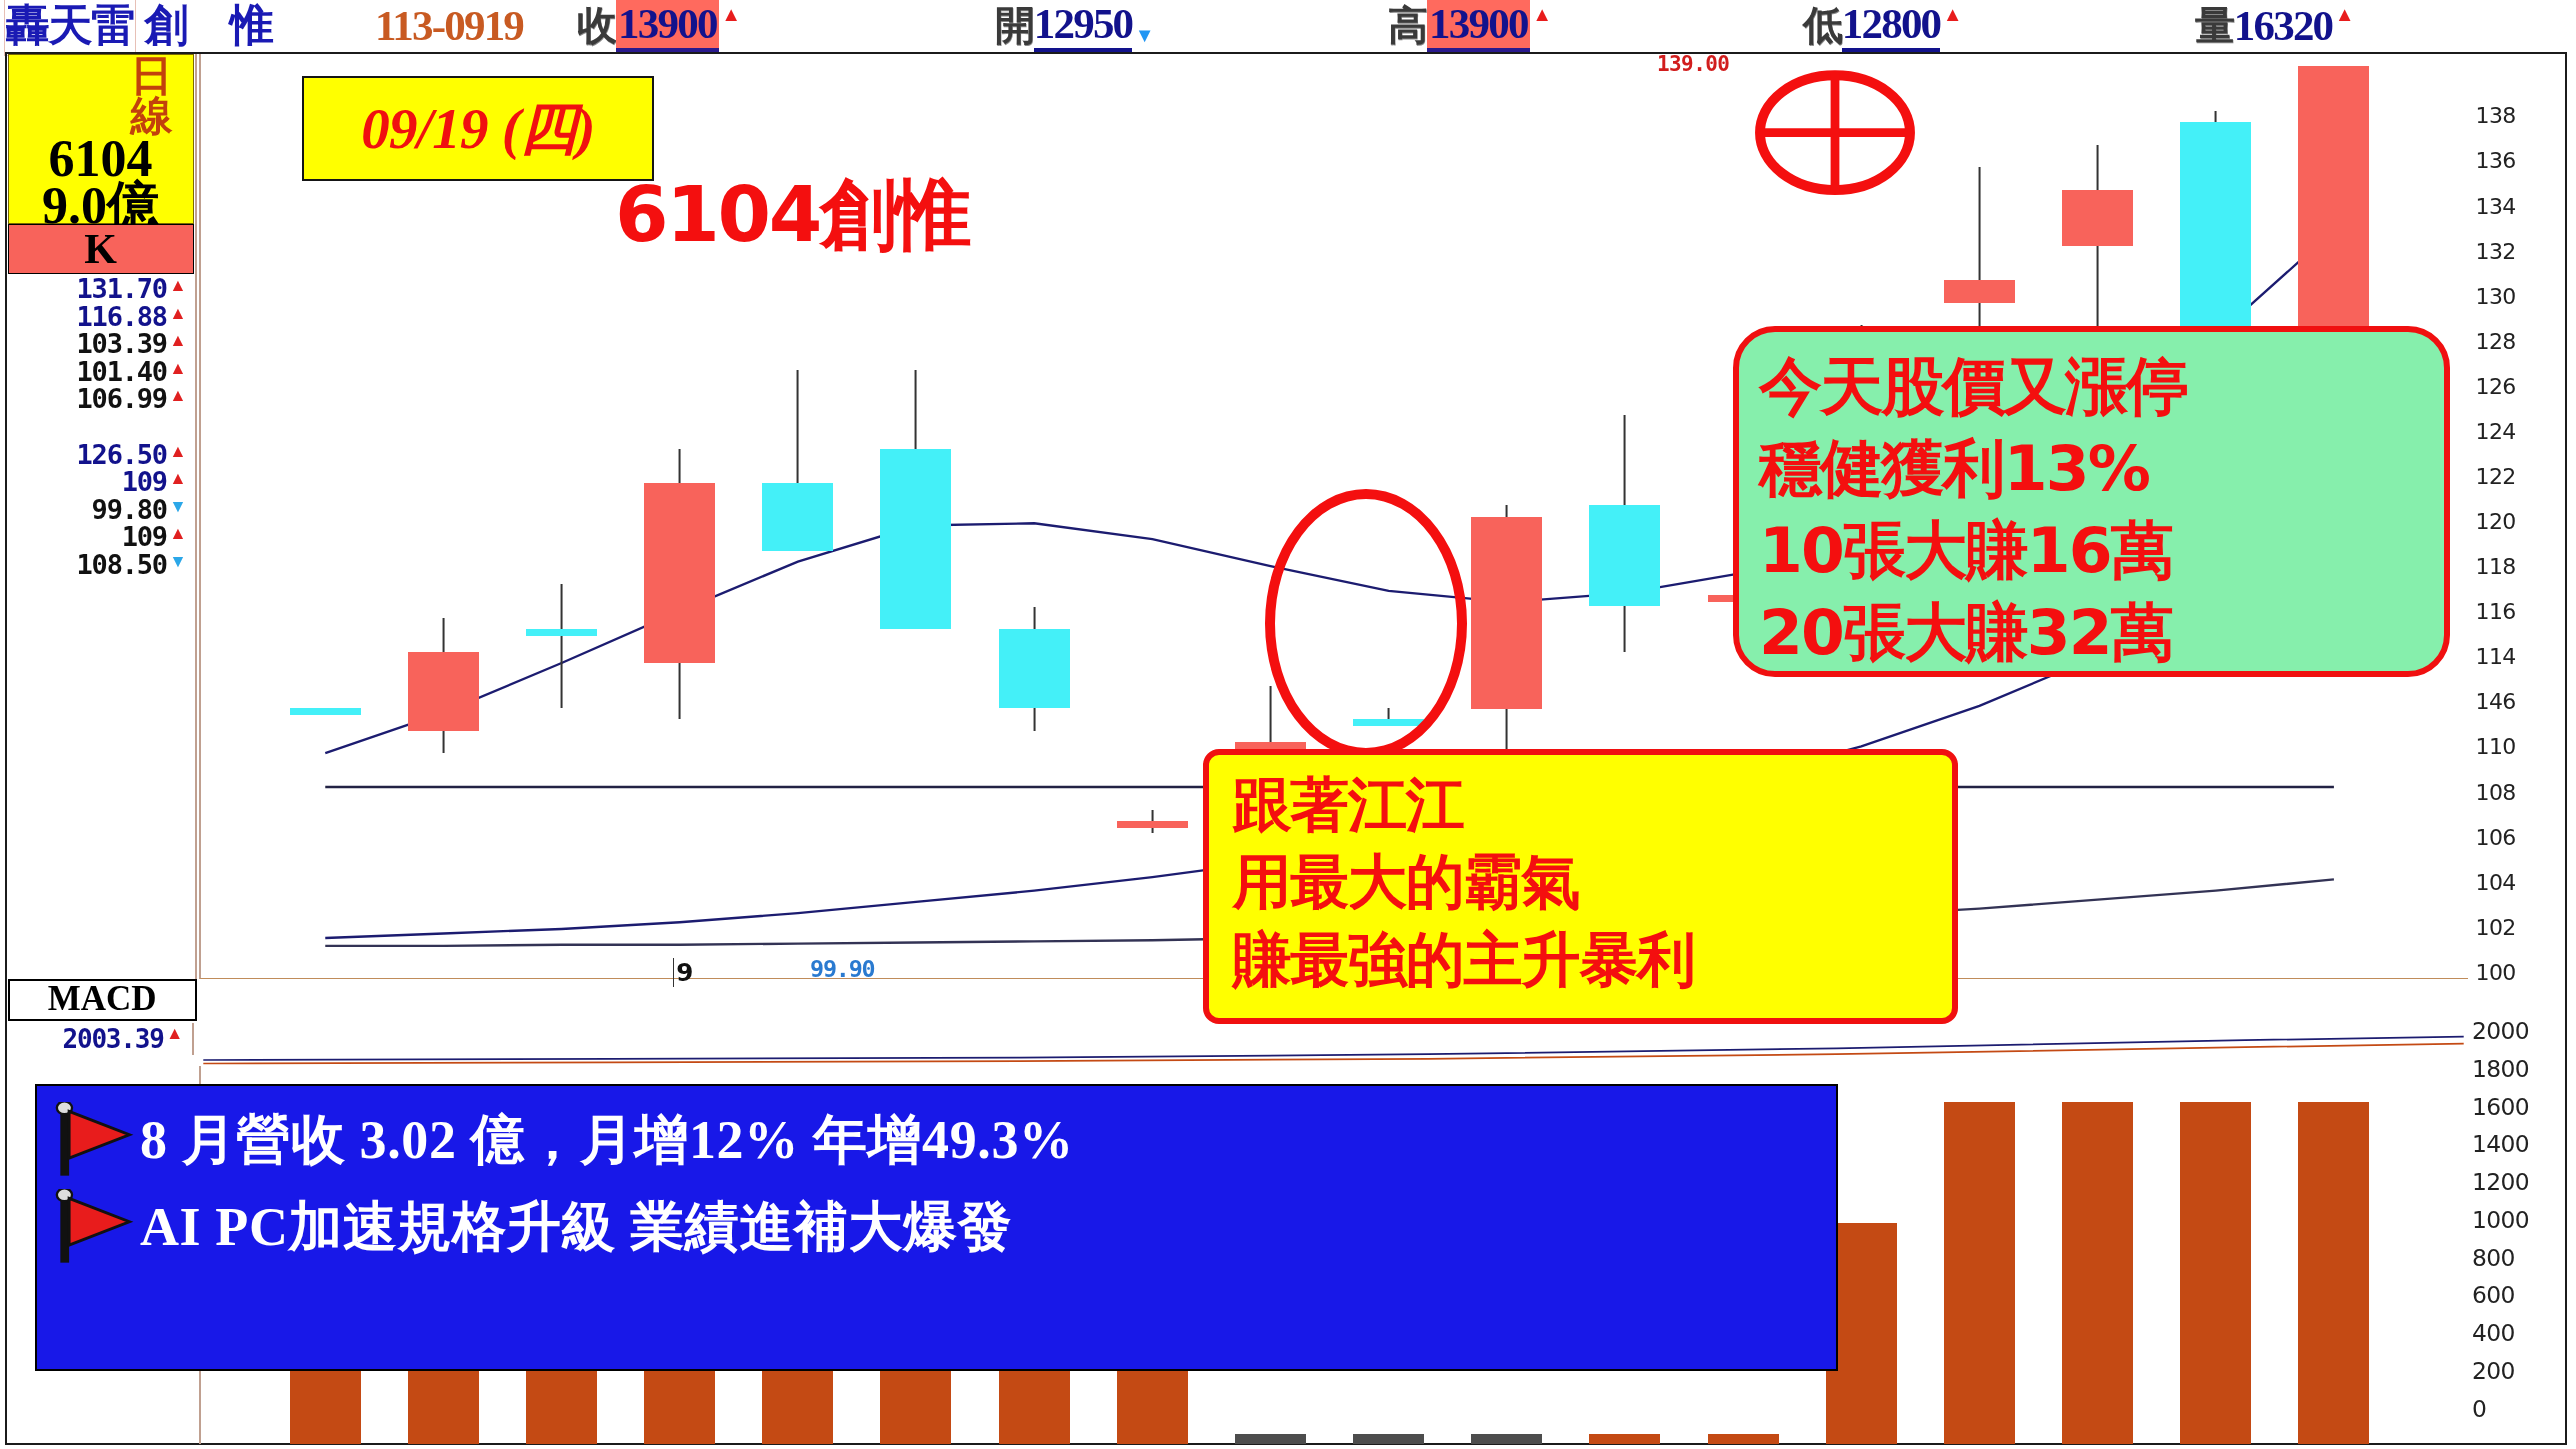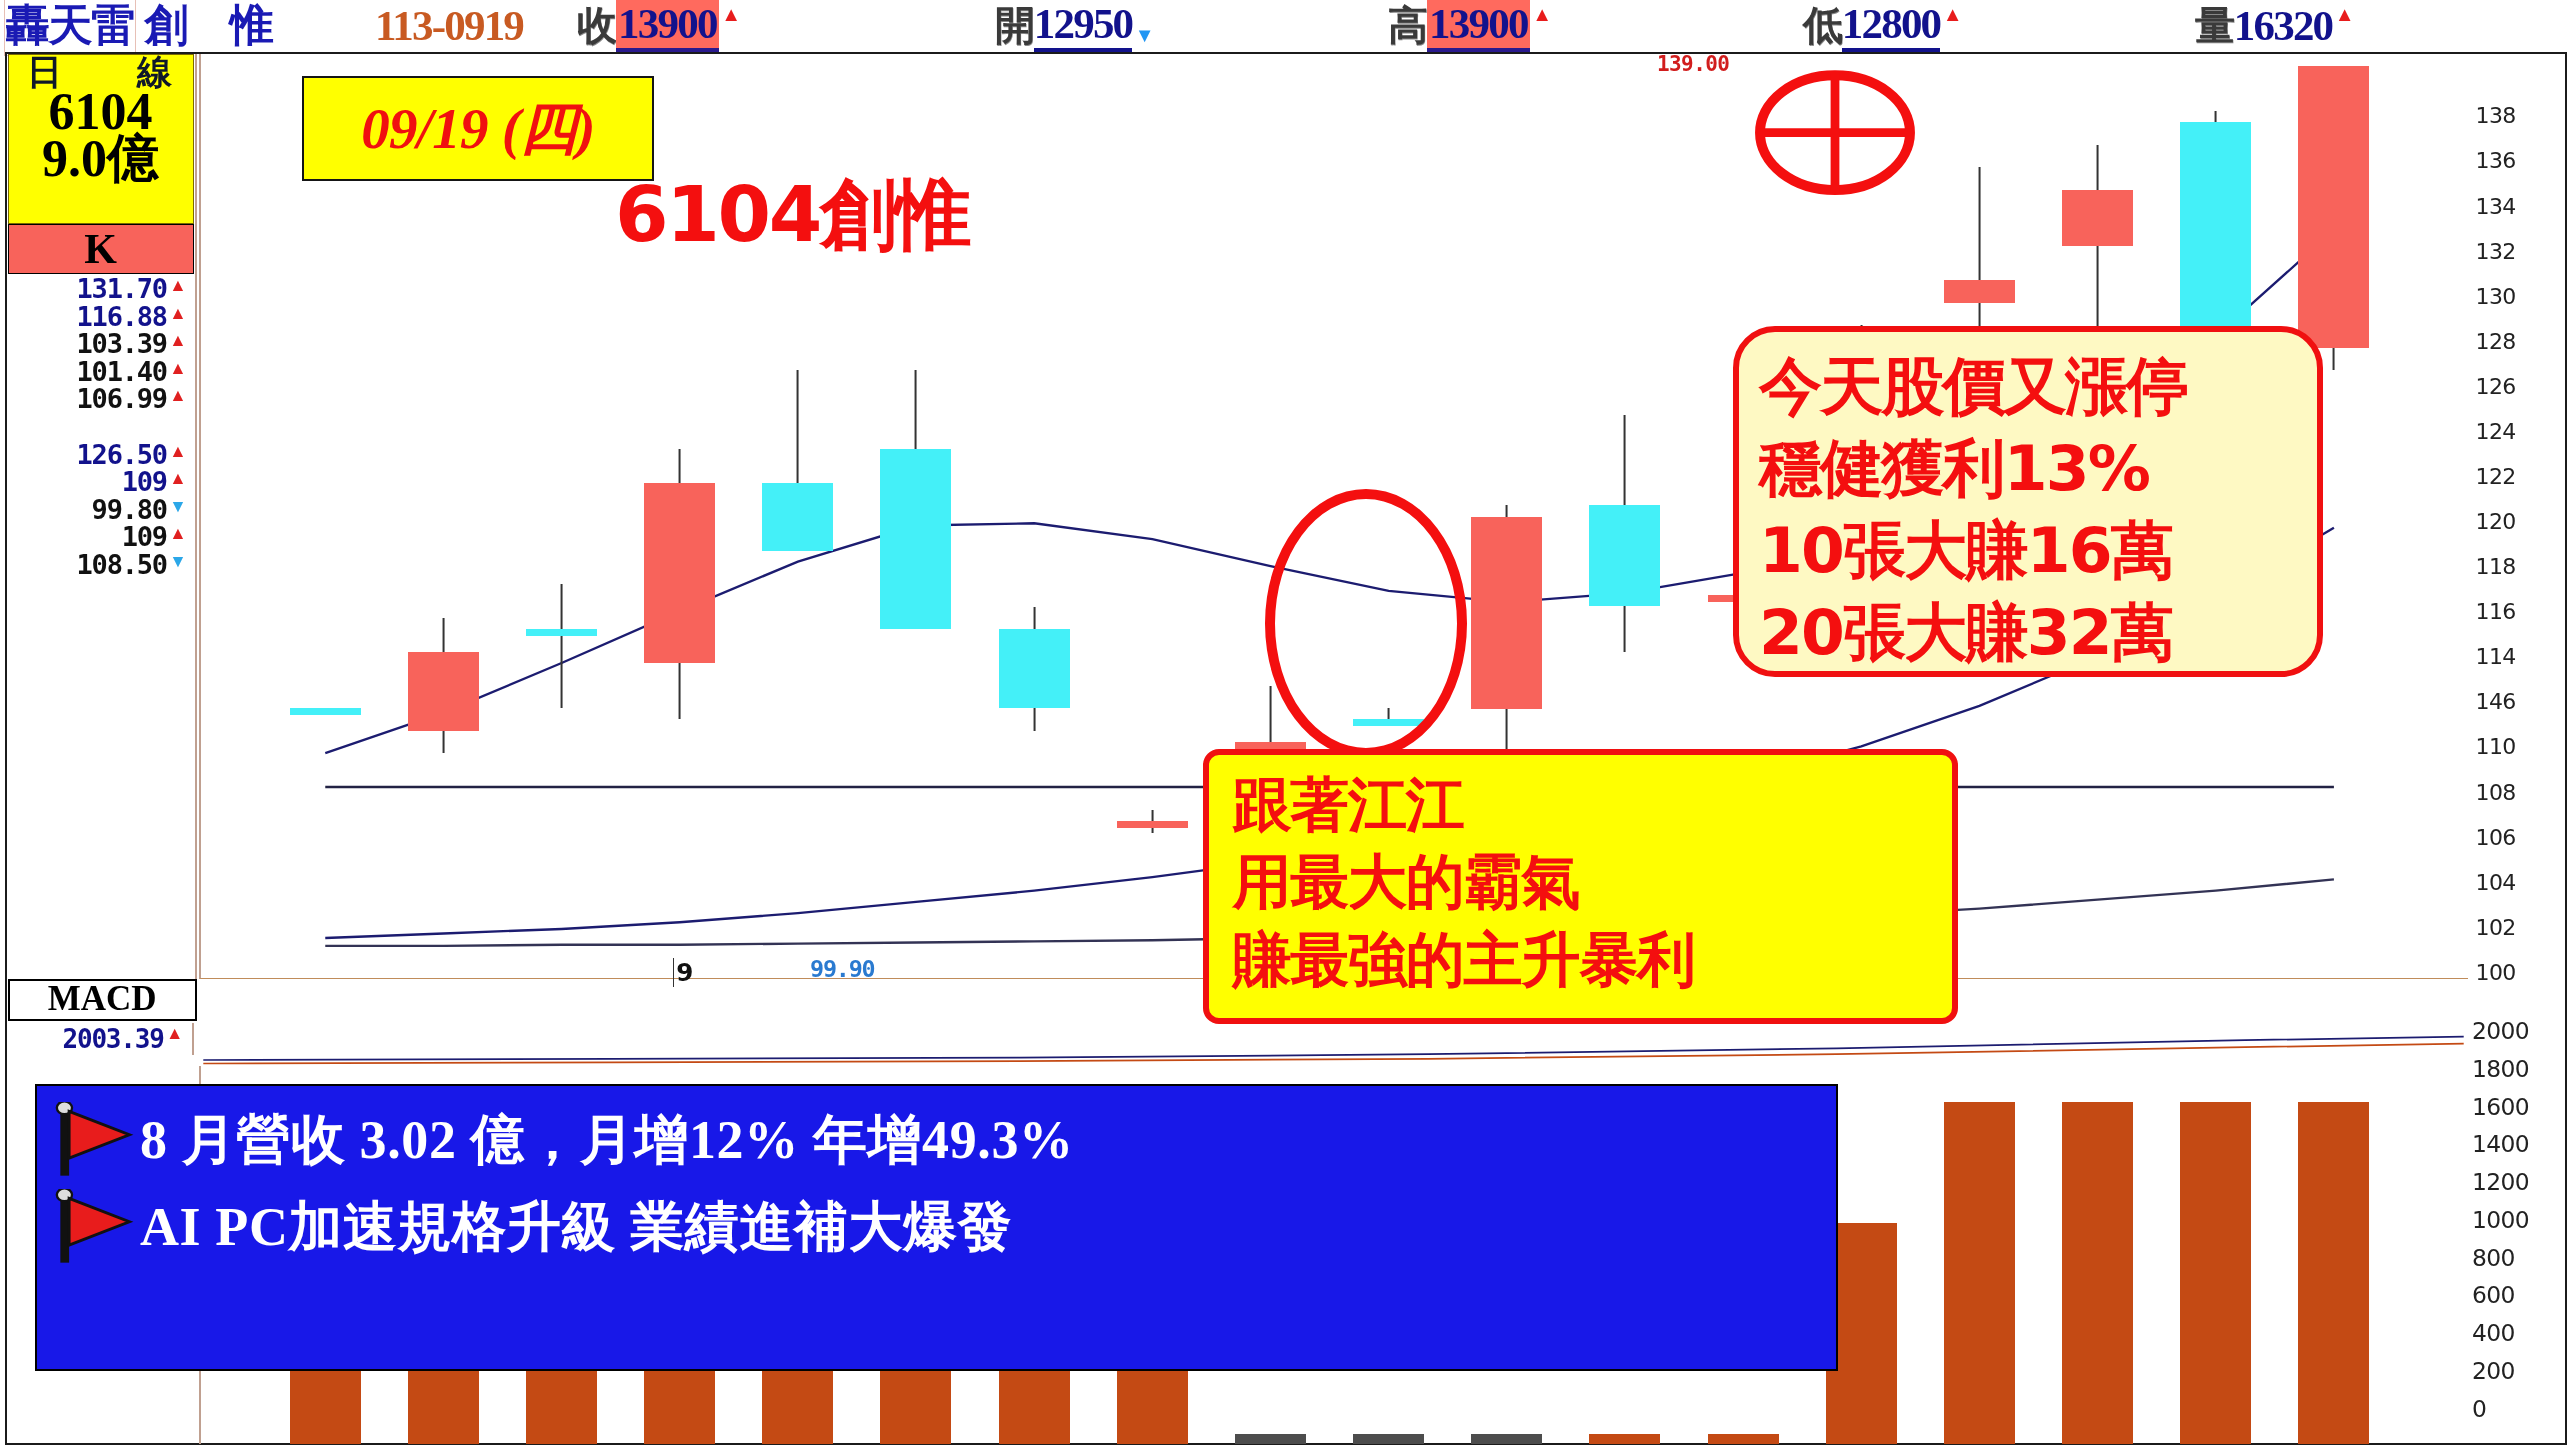--- a/index.html
+++ b/index.html
@@ -21,22 +21,22 @@
   .ttl-box{border:1.8px solid #e7c0b6;padding:0 1.2px;}
 
   
   .frame{position:absolute;left:4.7px;top:52px;width:2562px;height:1393px;border:2.9px solid #1b1b1b;box-sizing:border-box;}
 
   
   .leftpanel{position:absolute;left:7.6px;top:54px;width:189px;height:925px;background:#fff;
              border-right:2.3px solid #c0a090;box-sizing:border-box;}
   .yellowhdr{position:absolute;left:0;top:0;width:186px;height:170px;background:#ffff00;border:1.8px solid #7a6a00;box-sizing:border-box;
              display:flex;flex-direction:column;align-items:center;justify-content:flex-start;}
-  .yh-l1{font-size:35px;font-weight:bold;color:#0f172a;letter-spacing:20px;line-height:.95;margin-top:1.2px;
-         font-family:"DejaVu Sans",sans-serif;padding-left:17.6px;}
+  .yh-l1{font-size:42px;font-weight:bold;color:#c2410c;letter-spacing:20px;line-height:.95;margin-top:1.2px;
+         font-family:"DejaVu Sans",sans-serif;padding-left:17.6px;text-align:right;}
   .yh-l2{font-size:52px;font-weight:bold;color:#000;line-height:.9;font-family:"Liberation Serif",serif;}
   .yh-l3{font-size:52px;font-weight:bold;color:#000;line-height:.9;font-family:"Liberation Serif",serif;}
   .kbar{position:absolute;left:0;top:170px;width:186px;height:50px;background:#f8635b;border:1.8px solid #000;box-sizing:border-box;
         display:flex;align-items:center;justify-content:center;}
   .kbar span{font-size:42px;font-weight:bold;color:#000;font-family:"Liberation Serif",serif;line-height:1;}
   .malist{position:absolute;left:0;top:221px;width:186px;}
   .marow{height:27.5px;display:flex;align-items:center;justify-content:flex-end;padding-right:7px;}
   .maval{font-size:27px;font-weight:bold;font-family:"DejaVu Sans Mono",monospace;letter-spacing:-1.2px;}
   .ma-blue{color:#12128c;}
   .ma-black{color:#111;}
@@ -76,21 +76,21 @@
   .macdzone{position:absolute;left:199px;top:1025px;width:2269px;height:70px;}
 
   
   .datebox{position:absolute;left:302px;top:76px;width:352px;height:105px;background:#ffff00;border:2.9px solid #151515;
            box-sizing:border-box;display:flex;align-items:center;justify-content:center;}
   .datebox span{color:#f01010;font-size:57px;font-weight:bold;font-family:"Liberation Serif",serif;
                 font-style:italic;letter-spacing:-0.6px;line-height:1;}
   .bigtitle{position:absolute;left:615px;top:176px;color:#f40f0f;font-size:77px;font-weight:bold;
             font-family:"DejaVu Sans",sans-serif;letter-spacing:-2.3px;white-space:nowrap;line-height:1;}
 
-  .calloutA{position:absolute;left:1733px;top:326px;width:590px;height:351px;background:#fef9c3;border:6.4px solid #f01010;
+  .calloutA{position:absolute;left:1733px;top:326px;width:717px;height:351px;background:#86efac;border:6.4px solid #f01010;
             border-radius:42px;box-sizing:border-box;padding:14px 11.7px 0 20px;}
   .calloutA .line{color:#f40f0f;font-size:63px;font-weight:bold;font-family:"DejaVu Sans",sans-serif;
             letter-spacing:-1.8px;line-height:1.30;white-space:nowrap;}
 
   .calloutB{position:absolute;left:1203px;top:749px;width:755px;height:275px;background:#ffff00;border:6.4px solid #f01010;
             border-radius:16px;box-sizing:border-box;padding:10.5px 11.7px 0 23.4px;}
   .calloutB .line{color:#f40f0f;font-size:59px;font-weight:bold;font-family:"DejaVu Sans",sans-serif;
             letter-spacing:-1.2px;line-height:1.32;white-space:nowrap;}
 
   .circleMark{position:absolute;left:1265px;top:489px;width:202px;height:269px;border:10px solid #f40f0f;border-radius:50%;

